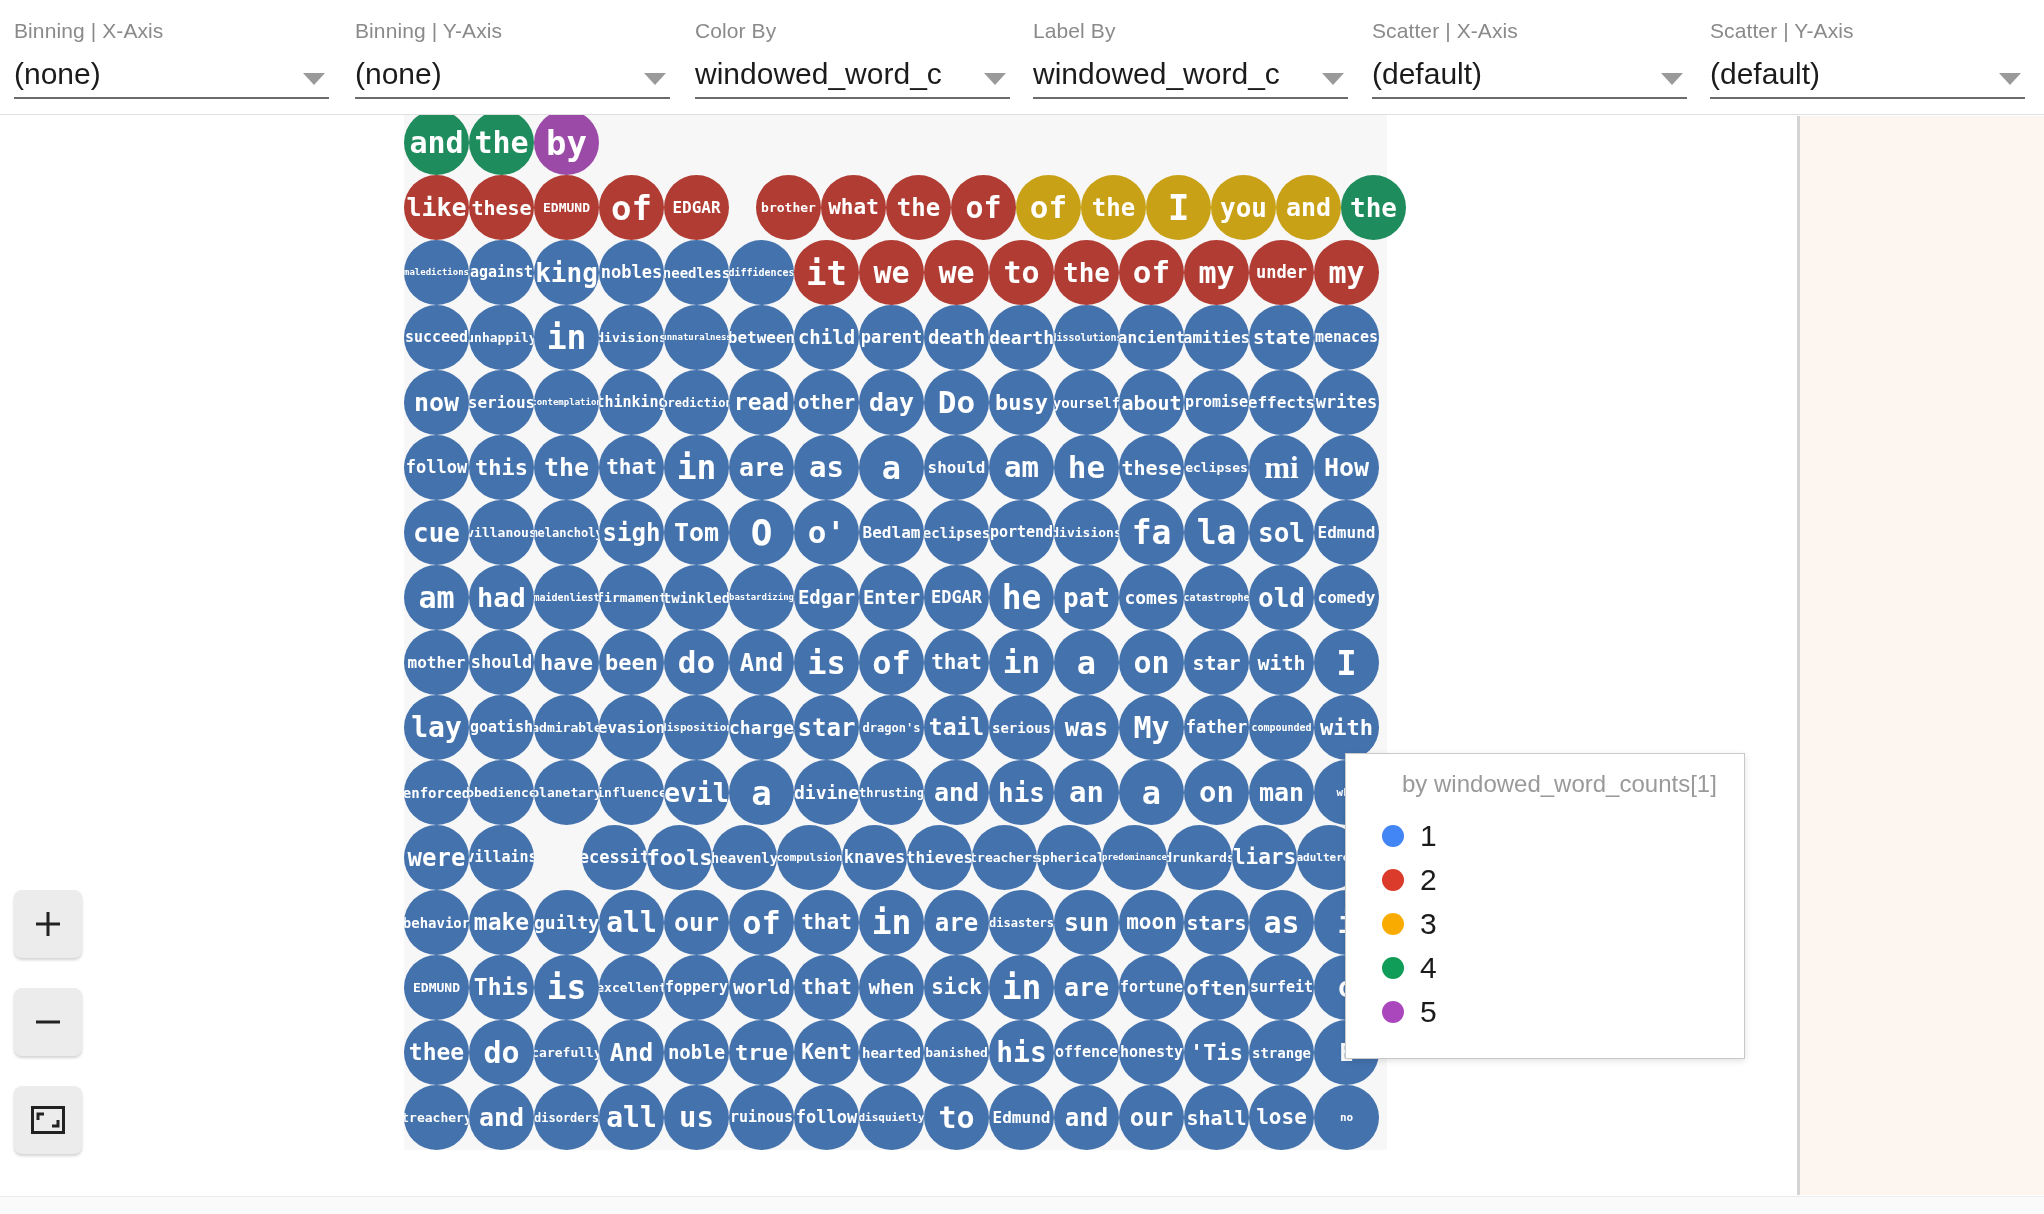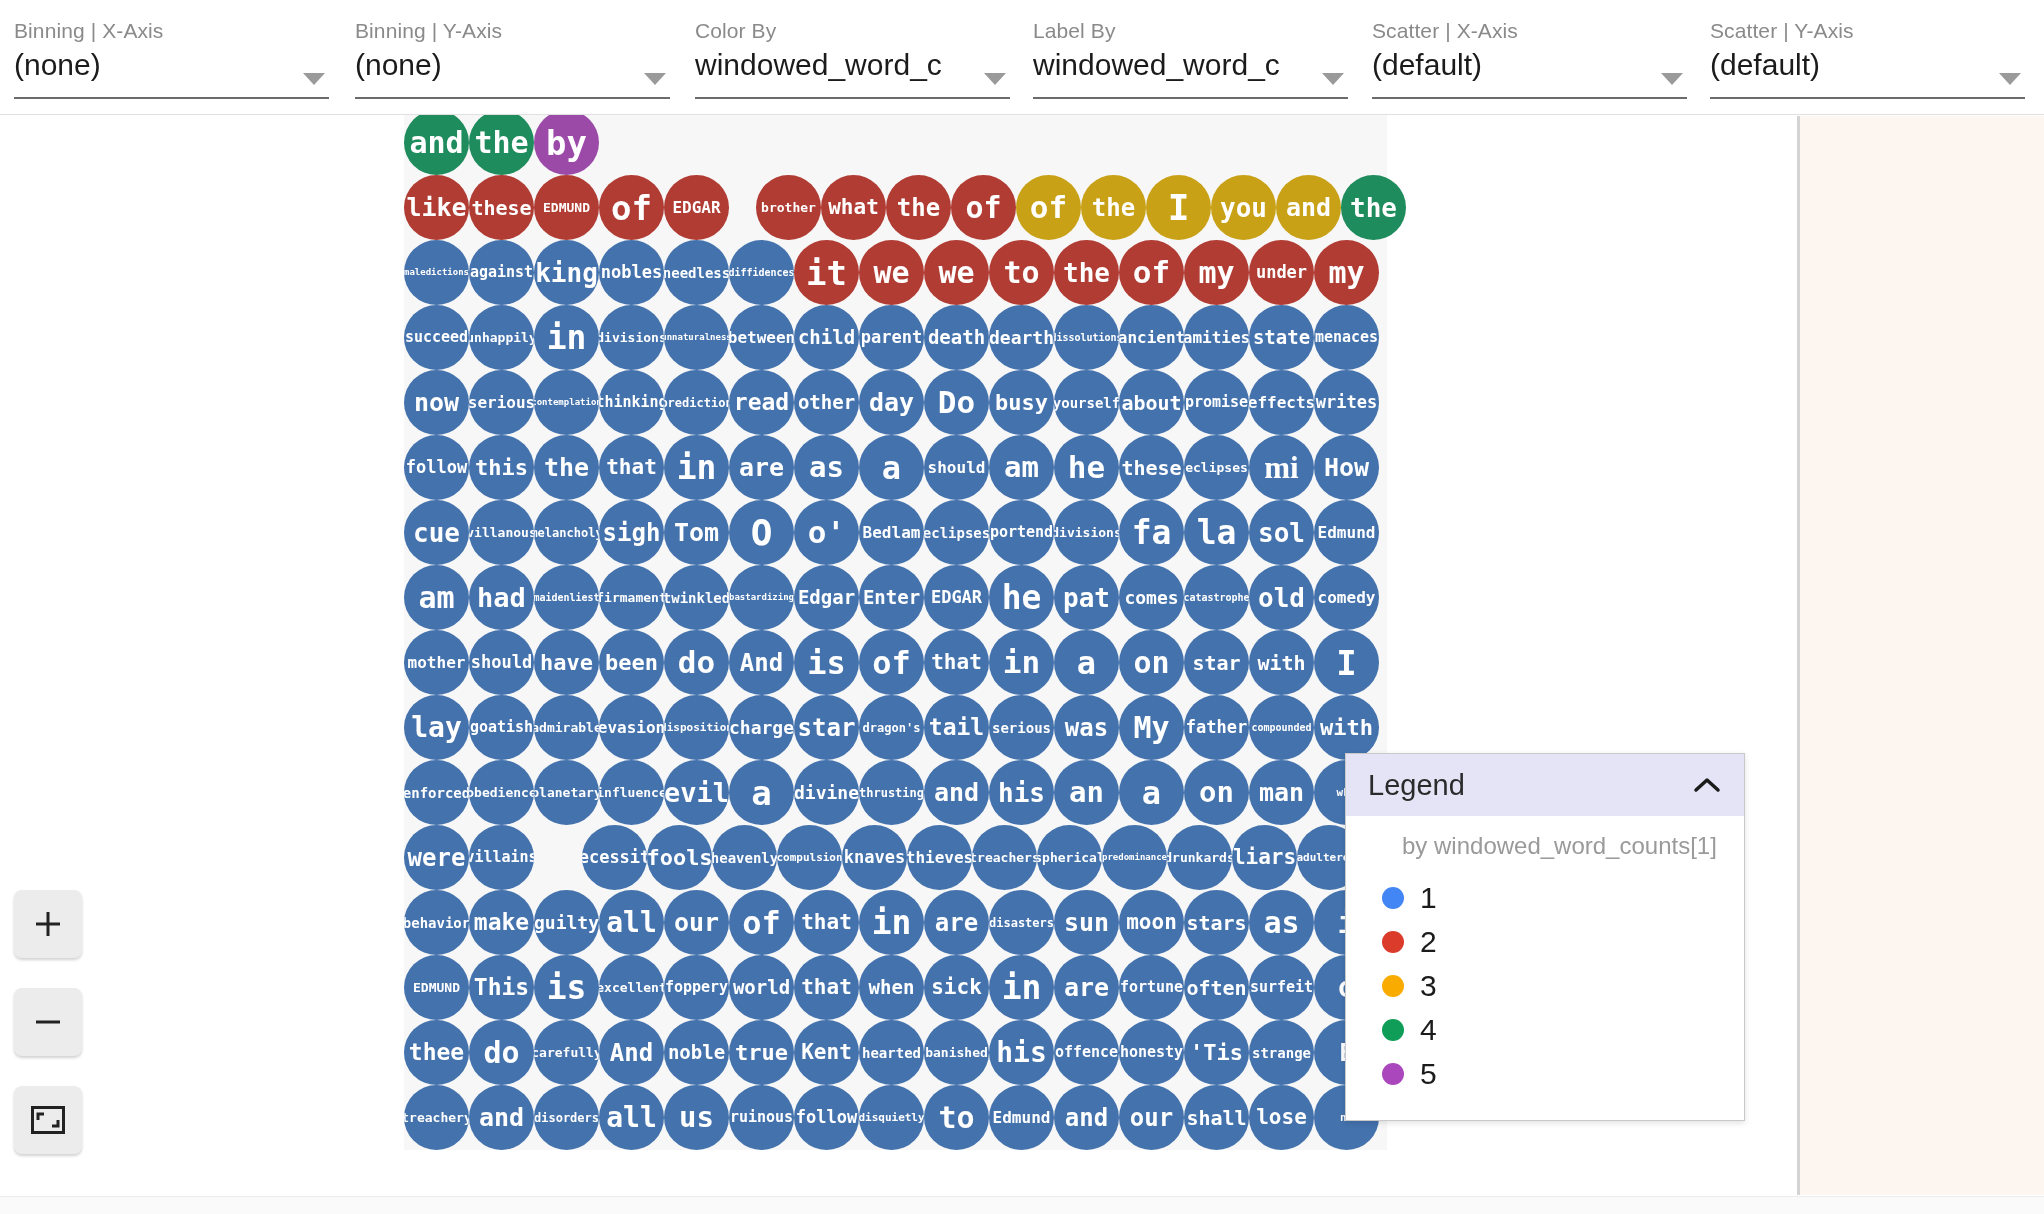--- a/index.html
+++ b/index.html
@@ -41,21 +41,21 @@
     display:flex;align-items:flex-end;
   }
   .ctrl-value{
     font-size:30px;
     color:#1b1b1b;
     line-height:40px;
     white-space:nowrap;
     overflow:hidden;
     max-width:270px;
     display:block;
-    padding-bottom:12px;
+    padding-bottom:3px;
   }
   .ctrl-arrow{
     position:absolute;right:4px;bottom:12px;
     width:0;height:0;
     border-left:11px solid transparent;
     border-right:11px solid transparent;
     border-top:12px solid #9a9a9a;
   }
 
   
@@ -517,26 +517,20 @@
         <path d="M28 15 L28 21 L22 21" fill="none" stroke="#222" stroke-width="3"></path>
       </svg>
     </div>
   </div>
 </div>
 
 <div class="right-panel"></div>
 <div class="bottom-strip"></div>
 
 <div class="legend">
-  <div class="legend-head">
-    <span class="legend-title">Legend</span>
-    <svg width="30" height="20" viewBox="0 0 30 20">
-      <path d="M4 15 L15 5 L26 15" fill="none" stroke="#1b1b1b" stroke-width="3.5" stroke-linecap="round" stroke-linejoin="round"></path>
-    </svg>
-  </div>
   <div class="legend-body">
     <div class="legend-sub">by windowed_word_counts[1]</div>
     <div id="legend-items">
         <div class="legend-item">
           <span class="legend-swatch" style="background: rgb(66, 133, 244);"></span>
           <span class="legend-label">1</span>
         </div>
         <div class="legend-item">
           <span class="legend-swatch" style="background: rgb(219, 59, 43);"></span>
           <span class="legend-label">2</span>

